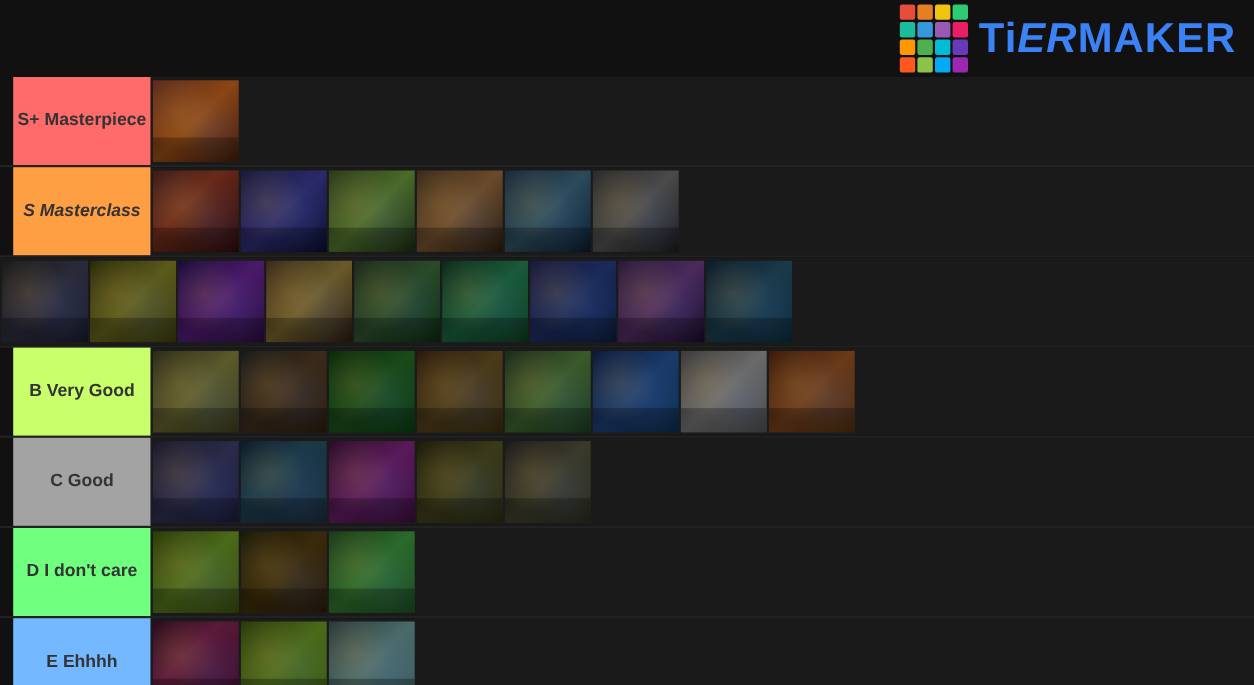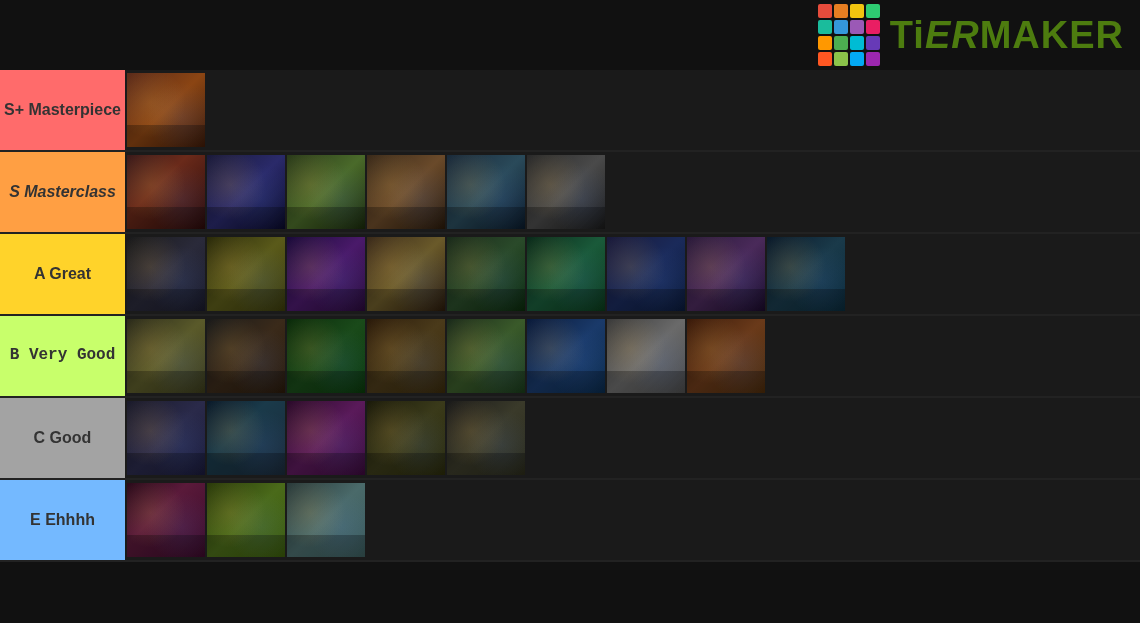--- a/index.html
+++ b/index.html
@@ -30,40 +30,41 @@
       gap: 2px;
     }
     .logo-cell {
       width: 14px;
       height: 14px;
       border-radius: 2px;
     }
     .logo-text {
       font-size: 38px;
       font-weight: bold;
-      color: #4d7c0f;
+      color: #3b82f6;
       letter-spacing: 1px;
       font-family: Arial, sans-serif;
     }
     .tier-row {
       display: flex;
       border-bottom: 2px solid #222;
     }
     .tier-label {
       width: 125px;
       min-width: 125px;
       display: flex;
       align-items: center;
       justify-content: center;
       text-align: left;
       font-size: 16px;
       font-weight: bold;
       color: #333;
       padding: 4px;
       line-height: 1.2;
+      margin-left: 12px;
     }
     .tier-items {
       display: flex;
       flex-wrap: nowrap;
       flex: 1;
       background: #1a1a1a;
       gap: 2px;
       padding: 2px;
       align-items: center;
       min-height: 80px;
@@ -175,35 +176,34 @@
       <div class="tier-items">
         <div class="tier-item img-s1" title="Game S1"></div>
         <div class="tier-item img-s2" title="Game S2"></div>
         <div class="tier-item img-s3" title="Game S3"></div>
         <div class="tier-item img-s4" title="Game S4"></div>
         <div class="tier-item img-s5" title="Game S5"></div>
         <div class="tier-item img-s6" title="Game S6"></div>
       </div>
     </div>
     <div class="tier-row">
-      <div class="tier-label" style="background: rgb(255, 211, 42);">A Great</div>
       <div class="tier-items">
         <div class="tier-item img-a1" title="Game A1"></div>
         <div class="tier-item img-a2" title="Game A2"></div>
         <div class="tier-item img-a3" title="Game A3"></div>
         <div class="tier-item img-a4" title="Game A4"></div>
         <div class="tier-item img-a5" title="Game A5"></div>
         <div class="tier-item img-a6" title="Game A6"></div>
         <div class="tier-item img-a7" title="Game A7"></div>
         <div class="tier-item img-a8" title="Game A8"></div>
         <div class="tier-item img-a9" title="Game A9"></div>
       </div>
     </div>
     <div class="tier-row">
-      <div class="tier-label" style="background: rgb(200, 255, 107); font-family: Liberation Mono, monospace;">B Very Good</div>
+      <div class="tier-label" style="background: rgb(200, 255, 107);">B Very Good</div>
       <div class="tier-items">
         <div class="tier-item img-b1" title="Game B1"></div>
         <div class="tier-item img-b2" title="Game B2"></div>
         <div class="tier-item img-b3" title="Game B3"></div>
         <div class="tier-item img-b4" title="Game B4"></div>
         <div class="tier-item img-b5" title="Game B5"></div>
         <div class="tier-item img-b6" title="Game B6"></div>
         <div class="tier-item img-b7" title="Game B7"></div>
         <div class="tier-item img-b8" title="Game B8"></div>
       </div>
@@ -212,20 +212,28 @@
       <div class="tier-label" style="background: #a3a3a3;">C Good</div>
       <div class="tier-items">
         <div class="tier-item img-c1" title="Game C1"></div>
         <div class="tier-item img-c2" title="Game C2"></div>
         <div class="tier-item img-c3" title="Game C3"></div>
         <div class="tier-item img-c4" title="Game C4"></div>
         <div class="tier-item img-c5" title="Game C5"></div>
       </div>
     </div>
     <div class="tier-row">
+      <div class="tier-label" style="background: rgb(112, 255, 126);">D I don't care</div>
+      <div class="tier-items">
+        <div class="tier-item img-d1" title="Game D1"></div>
+        <div class="tier-item img-d2" title="Game D2"></div>
+        <div class="tier-item img-d3" title="Game D3"></div>
+      </div>
+    </div>
+    <div class="tier-row">
       <div class="tier-label" style="background: rgb(116, 185, 255);">E Ehhhh</div>
       <div class="tier-items">
         <div class="tier-item img-e1" title="Game E1"></div>
         <div class="tier-item img-e2" title="Game E2"></div>
         <div class="tier-item img-e3" title="Game E3"></div>
       </div>
     </div>
   </div>
 
 </body></html>

